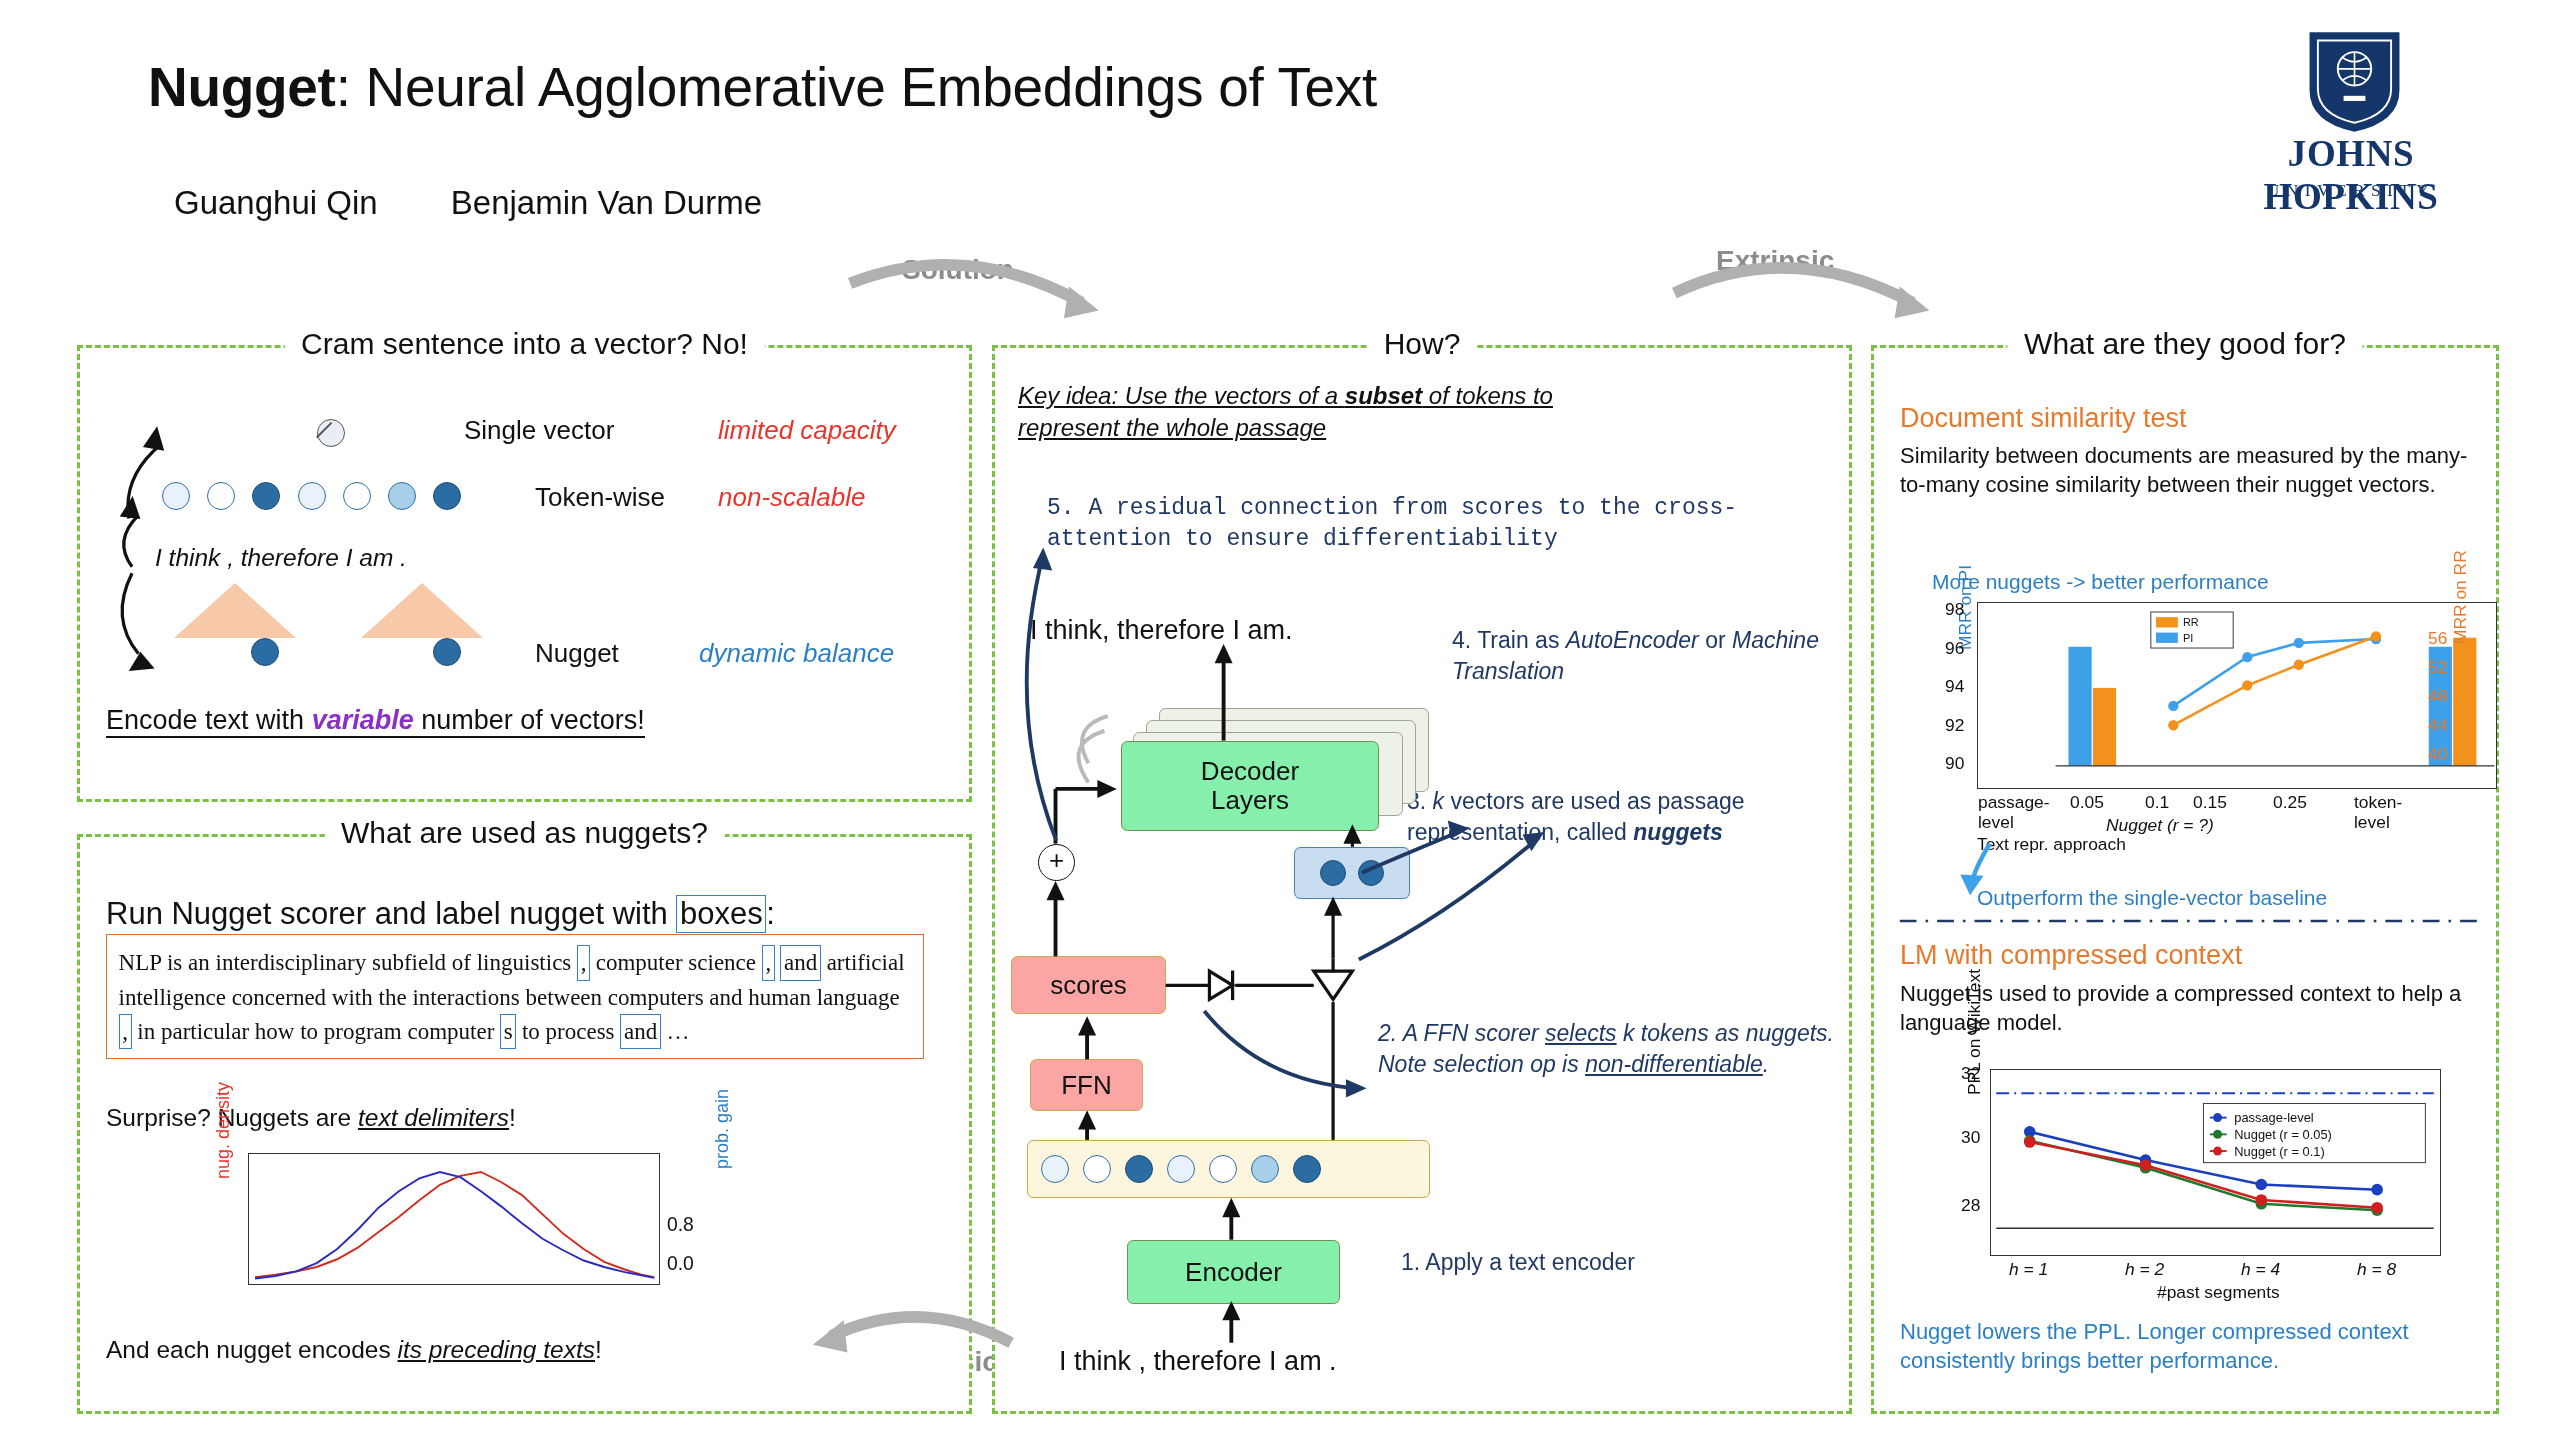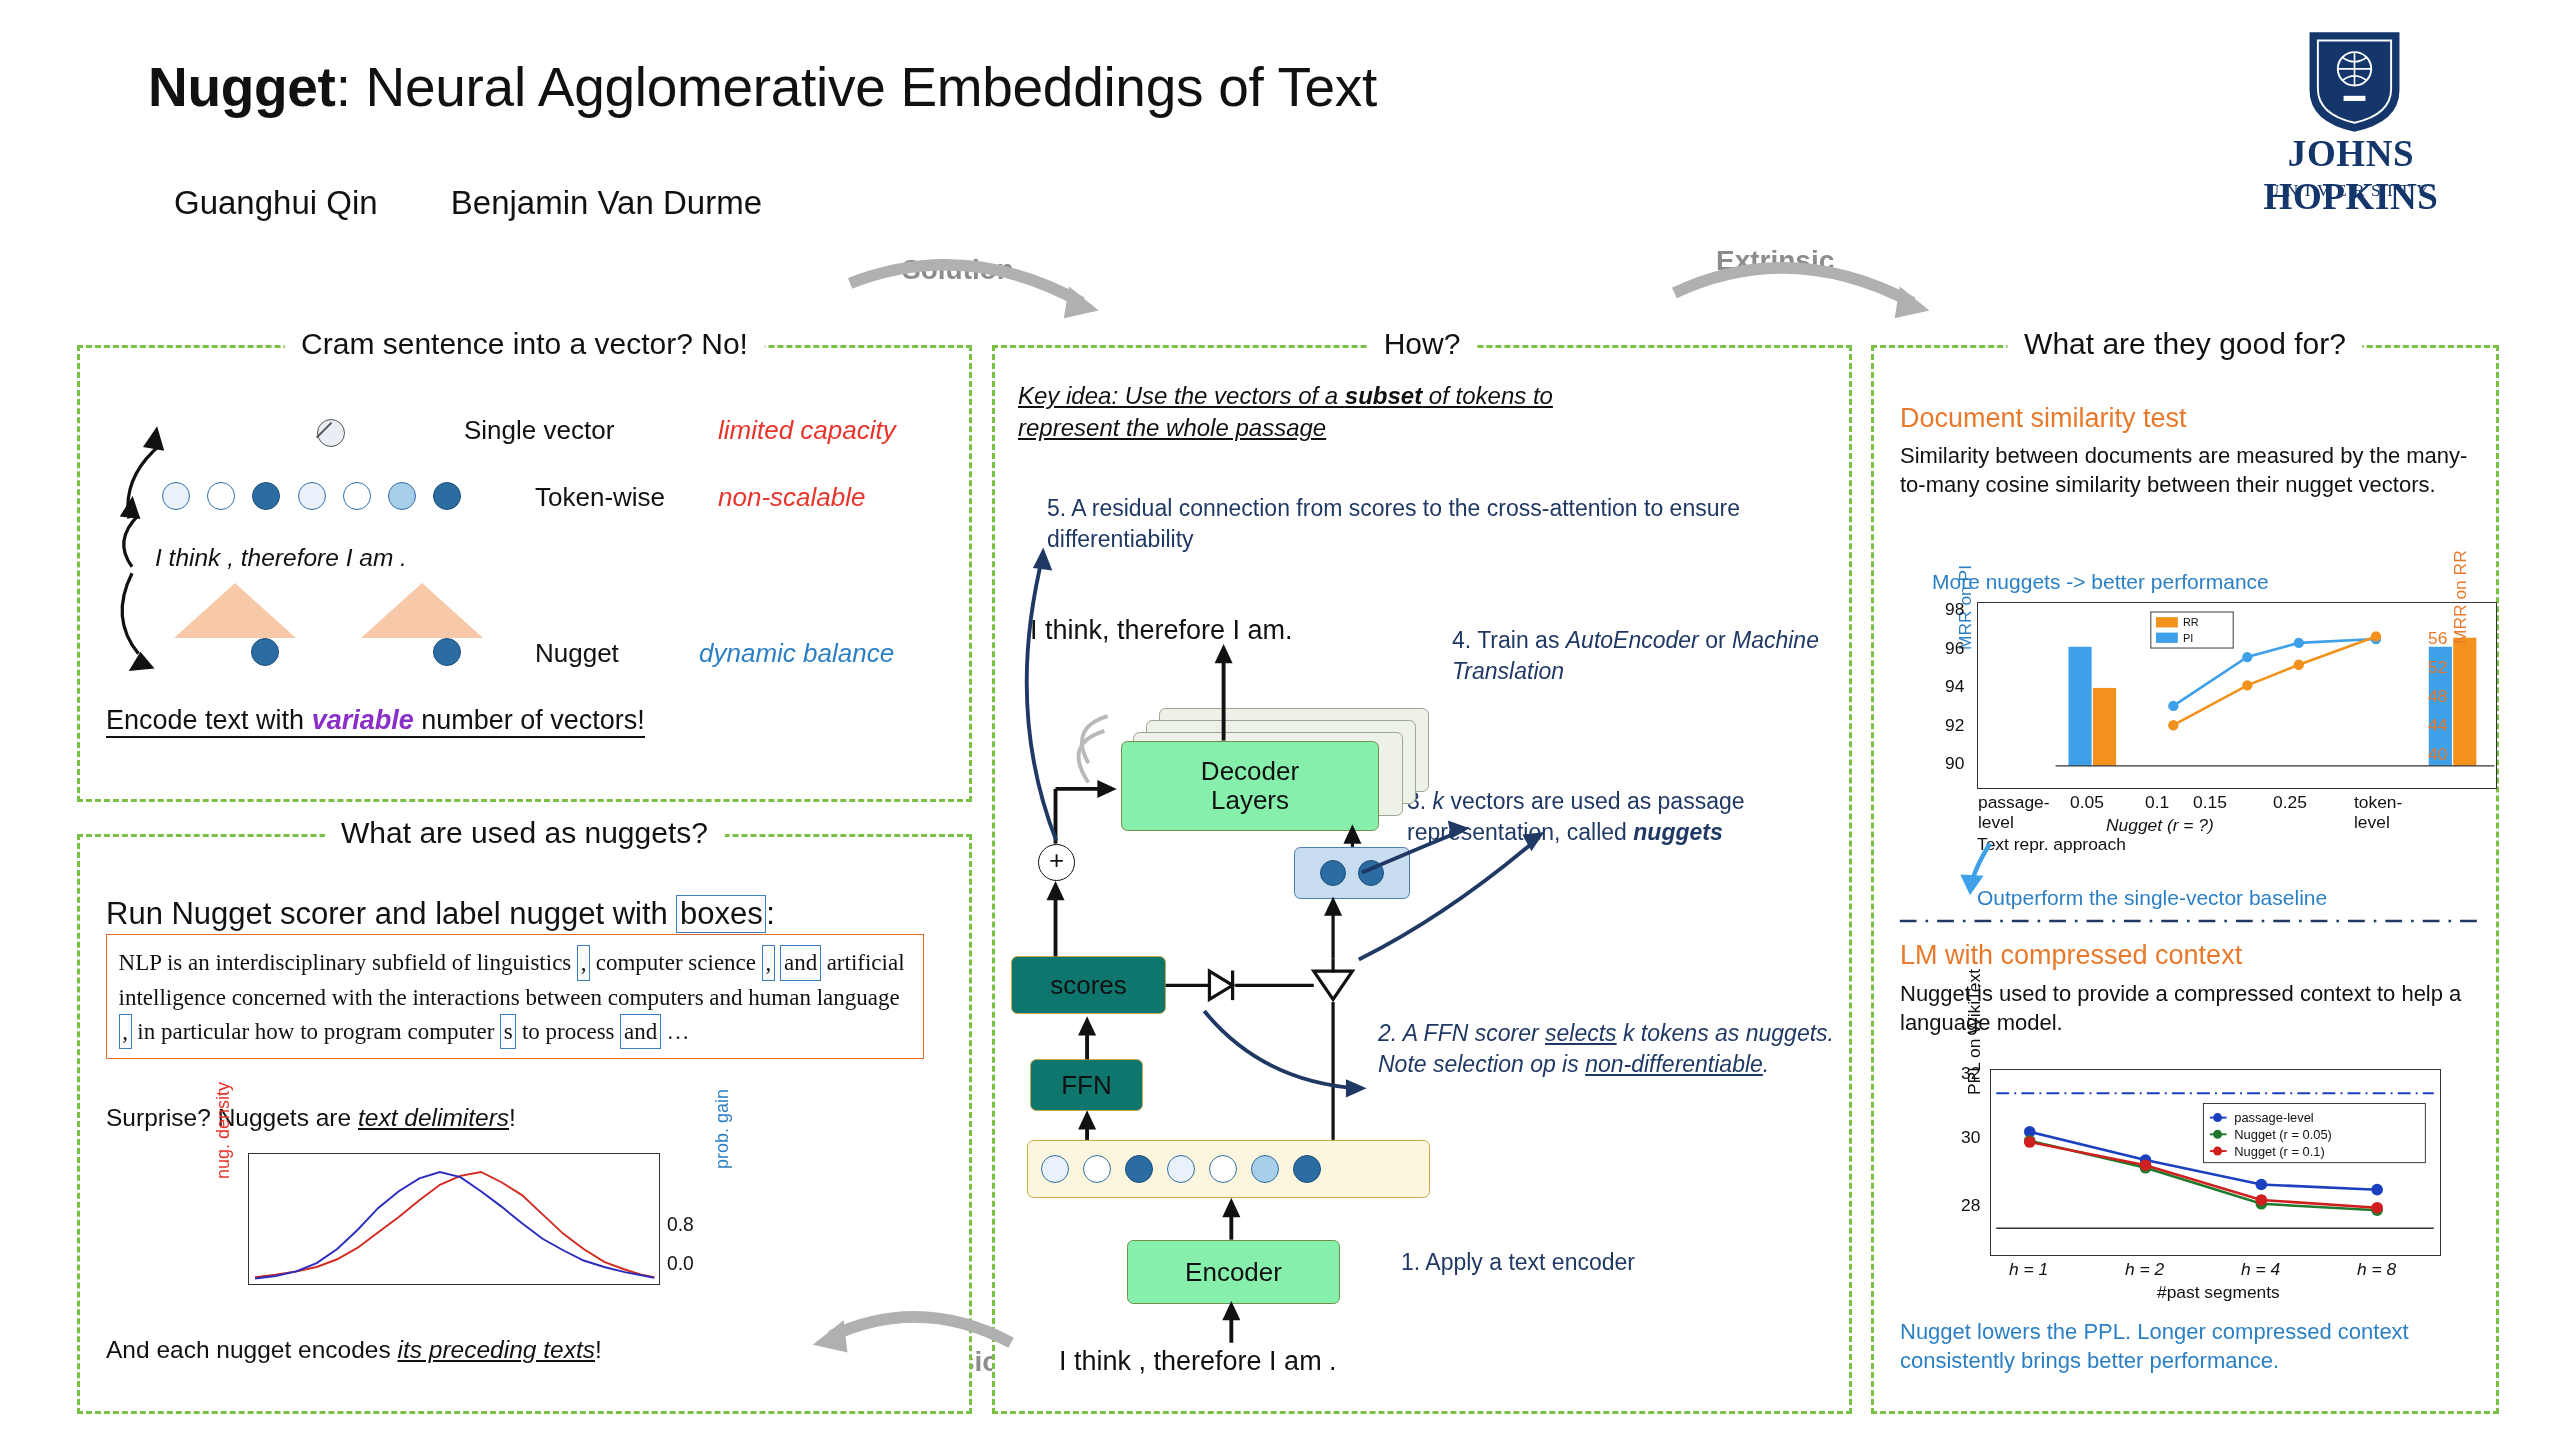--- a/index.html
+++ b/index.html
@@ -86,21 +86,21 @@
   .tokbox { display:inline-block; border:1.3px solid #3a7fc1; padding:0 2.6px; }
 
   .chart-box { position:absolute; border:1.3px solid #333; background:#fff; box-sizing:border-box; }
 
   
   .nodebox {
     position:absolute; box-sizing:border-box; display:flex; align-items:center; justify-content:center;
     text-align:center; font-size:26px; border-radius:6.4px;
   }
   .green-node { background:#86efac; border:1.9px solid #6f8f4e; }
-  .yellow-node { background:#0f766e; border:1.9px solid #c8a94b; }
+  .yellow-node { background:#fca5a5; border:1.9px solid #c8a94b; }
   .blue-node { background:#c9ddf0; border:1.9px solid #4b7fae; }
   .grey-node { background:#eef1e8; border:1.9px solid #9aa690; }
 
   .tokenrow {
     position:absolute; background:#fdf6de; border:1.9px solid #c8a94b; border-radius:6.4px;
     display:flex; align-items:center; gap:14px; padding:0 13px; box-sizing:border-box;
   }
   .plusnode {
     position:absolute; width:35px; height:35px; border-radius:50%; border:1.9px solid #111; background:#fff;
     font-size:26px; line-height:31px; text-align:center;
@@ -223,21 +223,21 @@
 
   <div class="panel" id="panel-mid">
     <div class="panel-title">How?</div>
   </div>
 
   <div class="t ul it" style="left:1018px; top:380px; width:818px; font-size:24px; line-height:1.35;">
     <span>Key idea: Use the vectors of a </span><span class="bd">subset</span><span> of tokens to</span><br>
     <span>represent the whole passage</span>
   </div>
 
-  <div class="t darkblue" style="left:1047px; top:493px; width:728px; font-size:23px; line-height:1.35;">5. A residual connection from scores to the cross-attention to ensure differentiability</div>
+  <div class="t darkblue" style="left:1047px; top:493px; width:728px; font-size:23px; line-height:1.35;font-family:Liberation Mono, monospace;">5. A residual connection from scores to the cross-attention to ensure differentiability</div>
 
   <div class="t darkblue" style="left:1452px; top:625px; width:386px; font-size:23px; line-height:1.35;">
     <span>4. Train as </span><span class="it">AutoEncoder</span><span> or </span><span class="it">Machine Translation</span>
   </div>
 
   <div class="t darkblue" style="left:1407px; top:786px; width:399px; font-size:23px; line-height:1.35;">
     <span>3. </span><span class="it">k</span><span> vectors are used as passage representation, called </span><span class="it bd">nuggets</span>
   </div>
 
   <div class="t darkblue it" style="left:1378px; top:1018px; width:464px; font-size:23px; line-height:1.35;">

